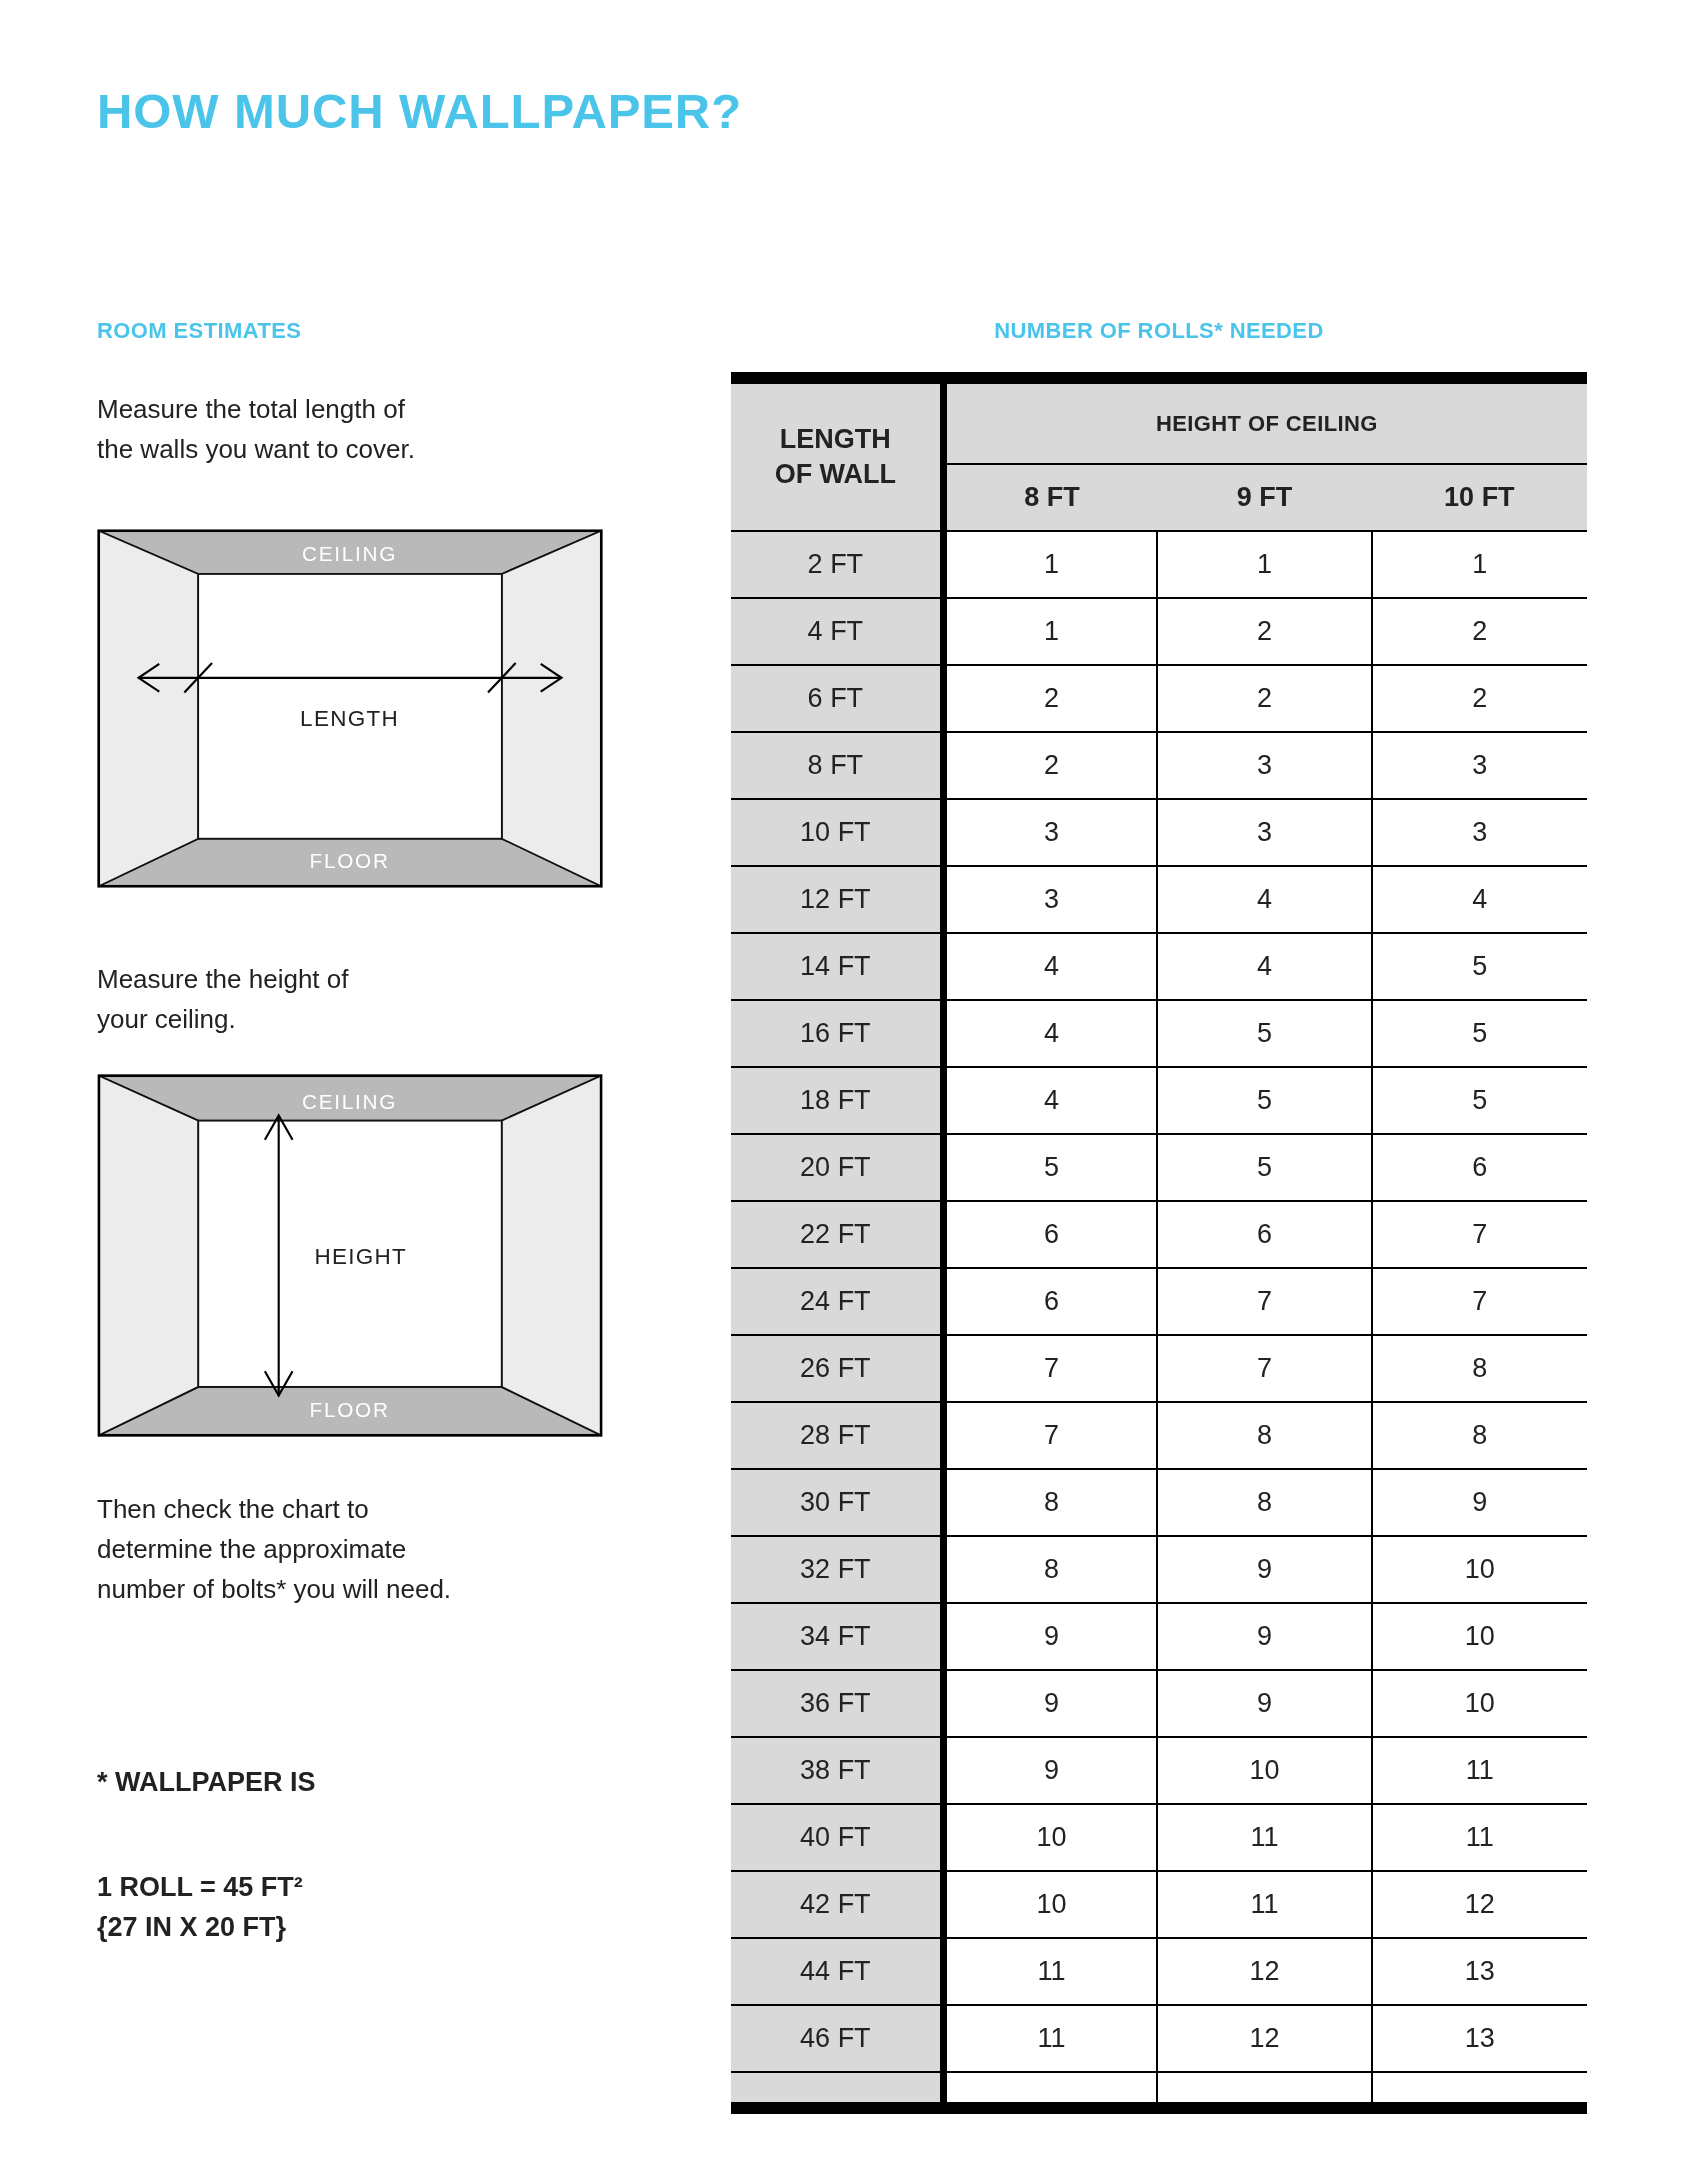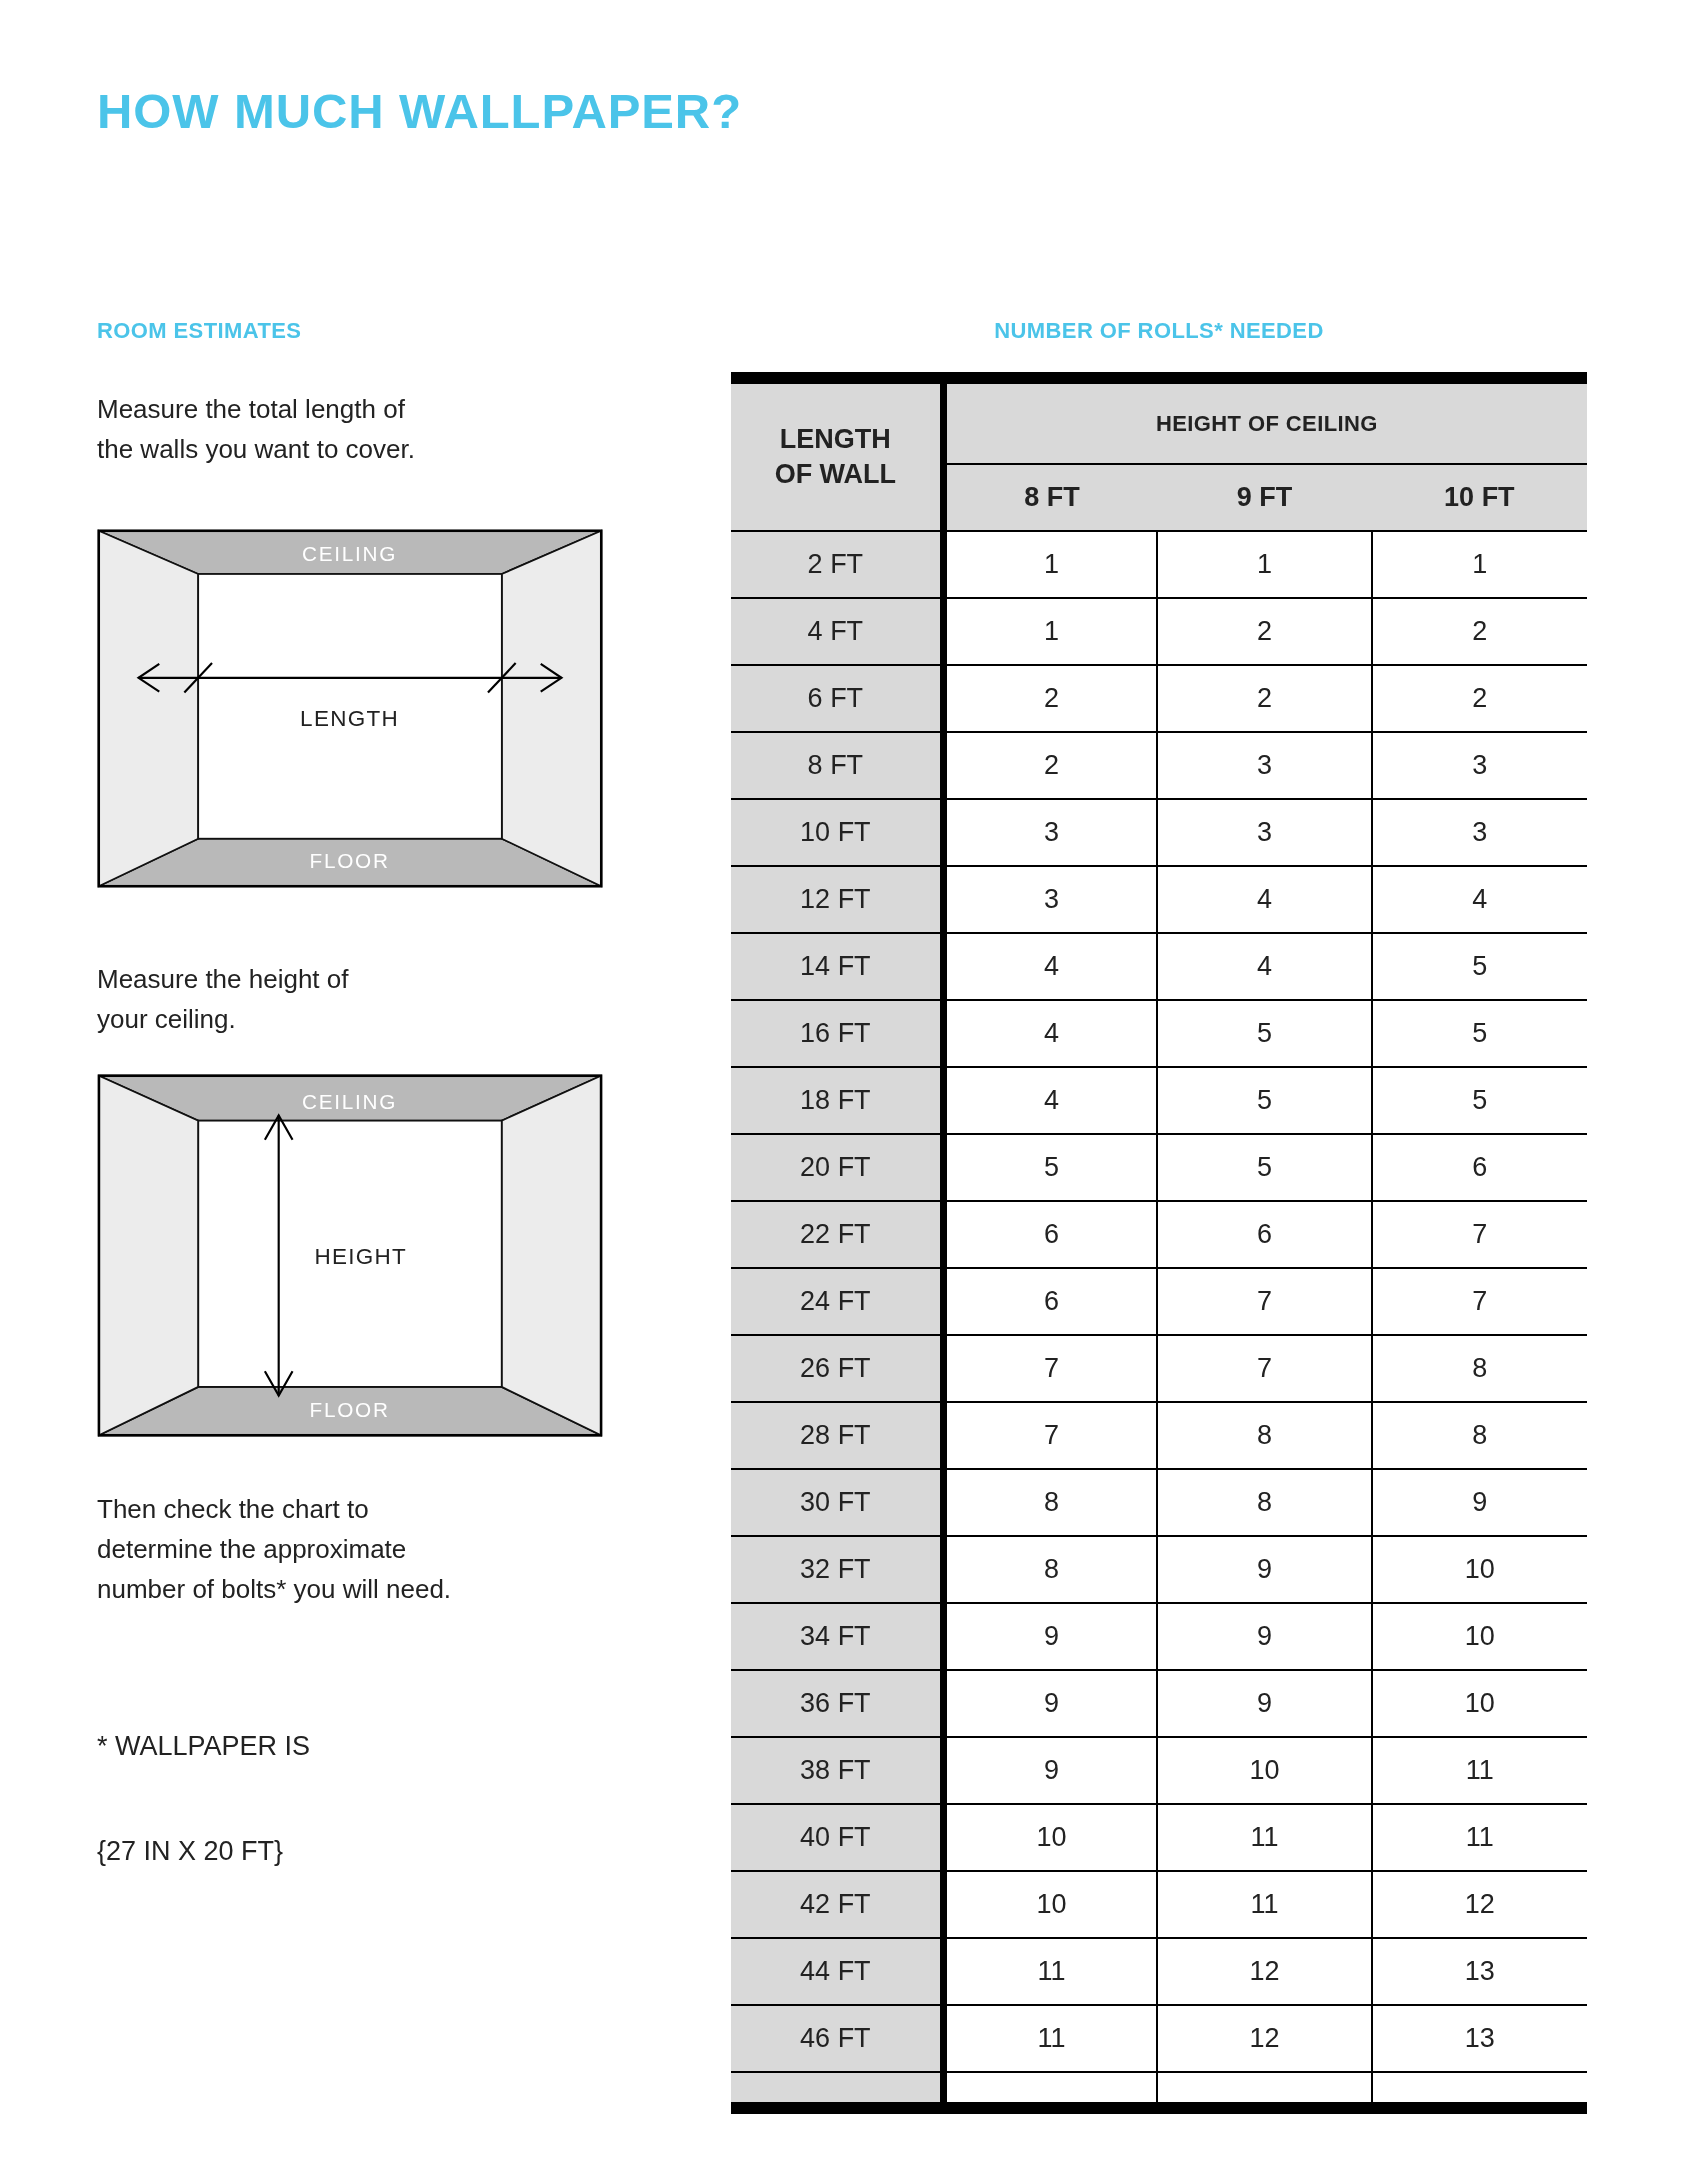--- a/index.html
+++ b/index.html
@@ -29,21 +29,21 @@
   .para{
     position:absolute;left:97px;width:536px;
     font-size:26px;line-height:40px;color:var(--ink);
     white-space:pre-line;
   }
   .para-step1{top:389px;}
   .para-step2{top:939px;margin-top:20px;}
   .para-step3{top:1489px;}
   .footnote{
     position:absolute;left:97px;width:536px;
-    font-size:27px;line-height:40px;font-weight:400;color:var(--ink);
+    font-size:27px;line-height:40px;font-weight:700;color:var(--ink);margin-top:36px;
   }
   .footnote-rolls{top:1726px;}
   .footnote-roll-size{top:1831px;}
   .footnote-line-indent{padding-left:21px;}
   .room-svg{position:absolute;left:97px;display:block;}
   .svg-length{top:529px;width:506px;height:359px;}
   .svg-height{top:1074px;width:506px;height:363px;}
   .svg-face-label{
     fill:#ffffff;font-size:24px;letter-spacing:2px;
     text-anchor:middle;font-family:"Liberation Sans","DejaVu Sans",sans-serif;
@@ -138,20 +138,21 @@
 
   <p class="para para-step3">Then check the chart to
 determine the approximate
 number of bolts* you will need.</p>
 
   <div class="footnote footnote-rolls">
     <div>* WALLPAPER IS</div>
   </div>
 
   <div class="footnote footnote-roll-size">
+    <div>1 ROLL = 45 FT²</div>
     <div>{27 IN X 20 FT}</div>
   </div>
 
   <h2 class="section-heading heading-table">NUMBER OF ROLLS* NEEDED</h2>
 
   <div class="table-wrap">
     <table class="rolls-table">
       <colgroup>
         <col style="width:212px;">
         <col style="width:214px;">

